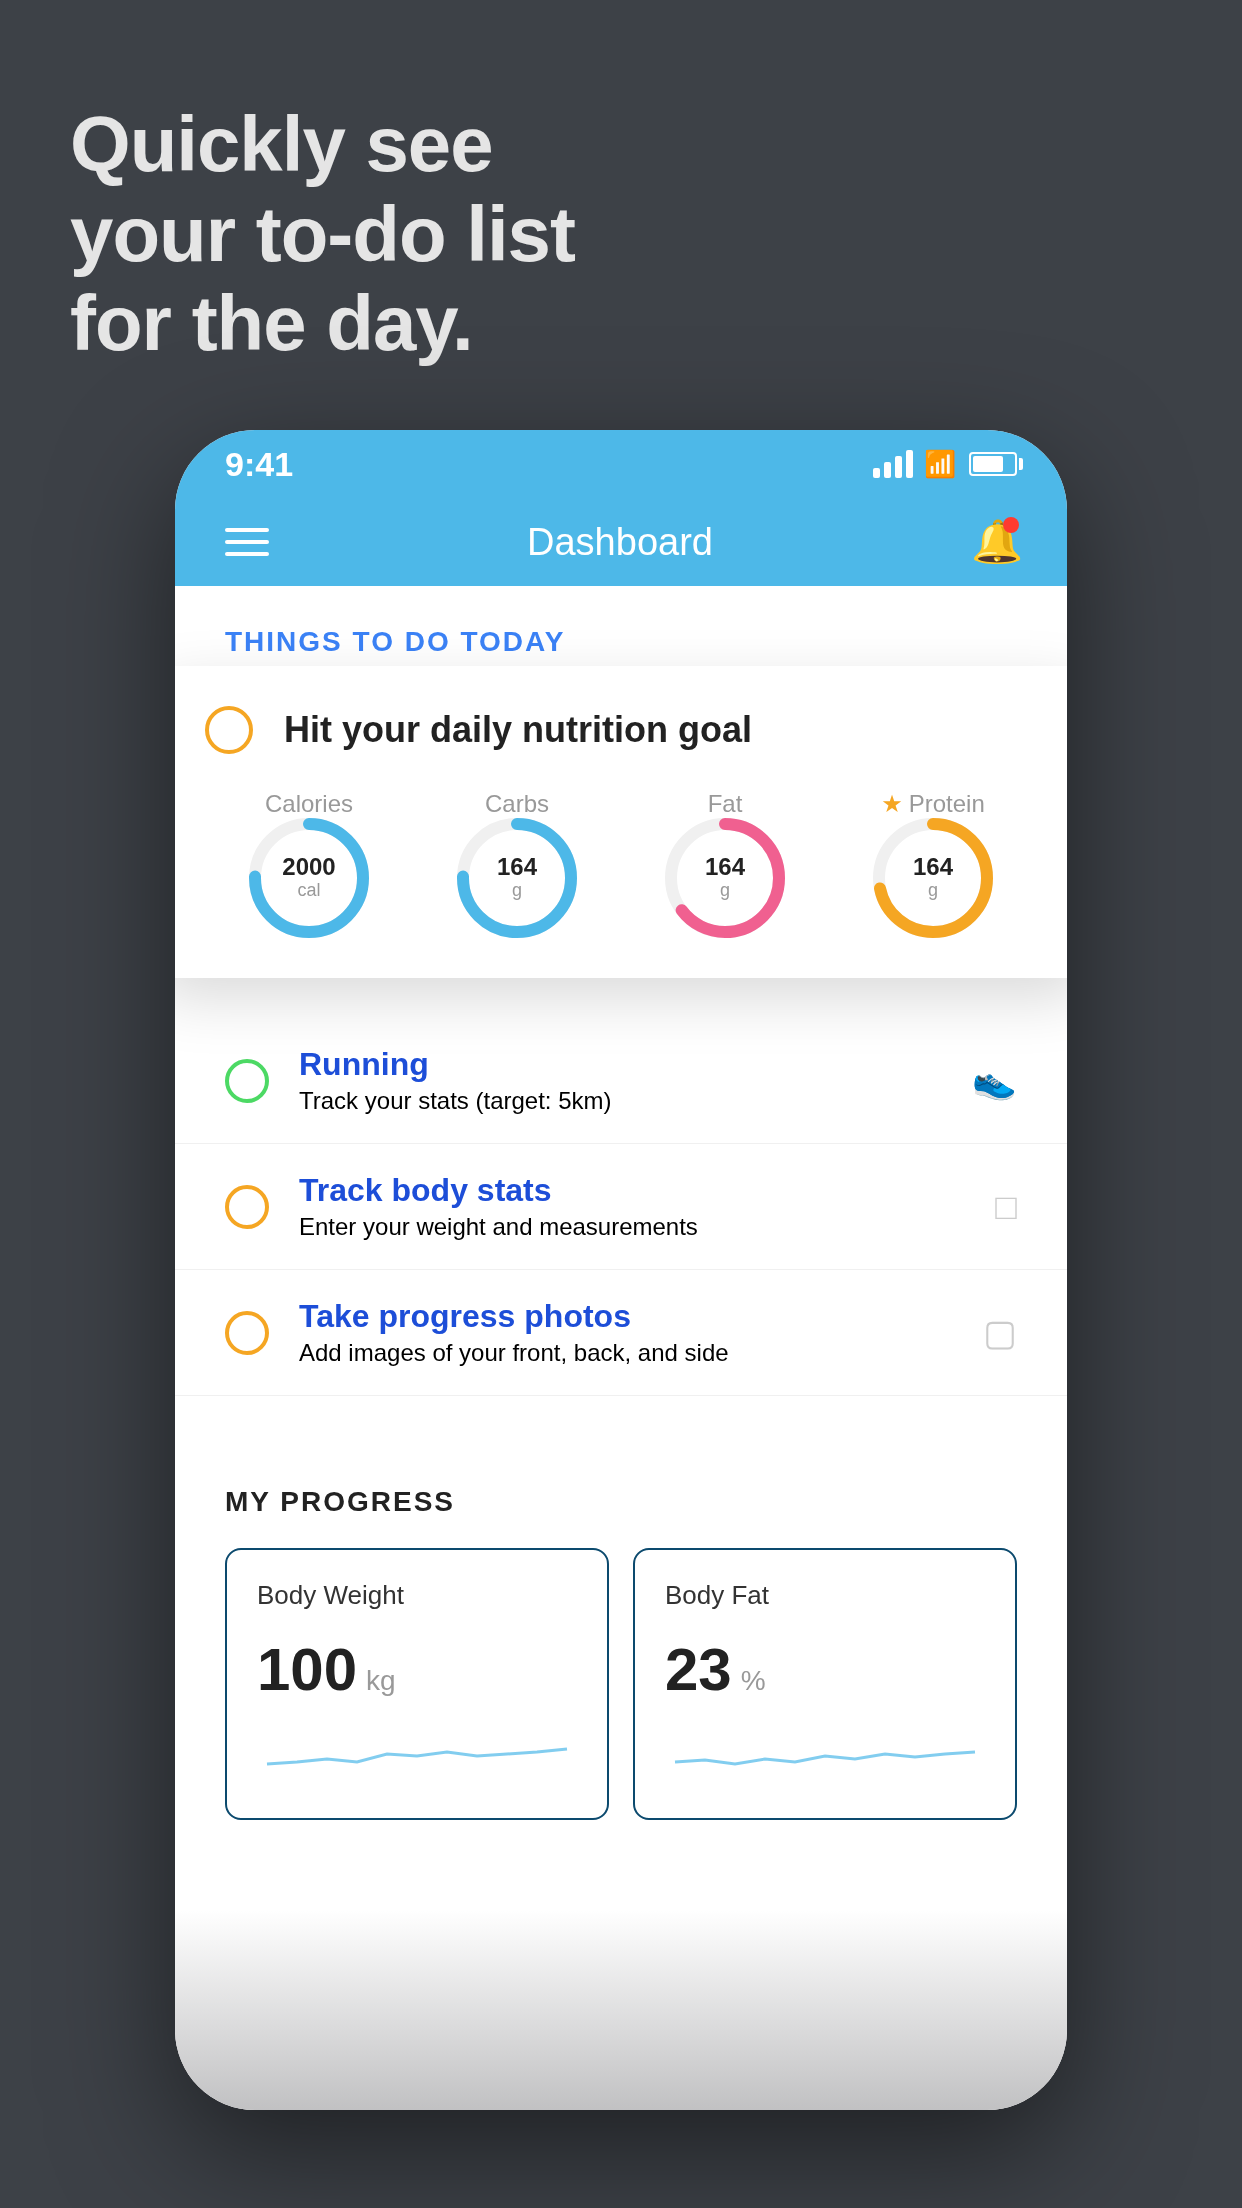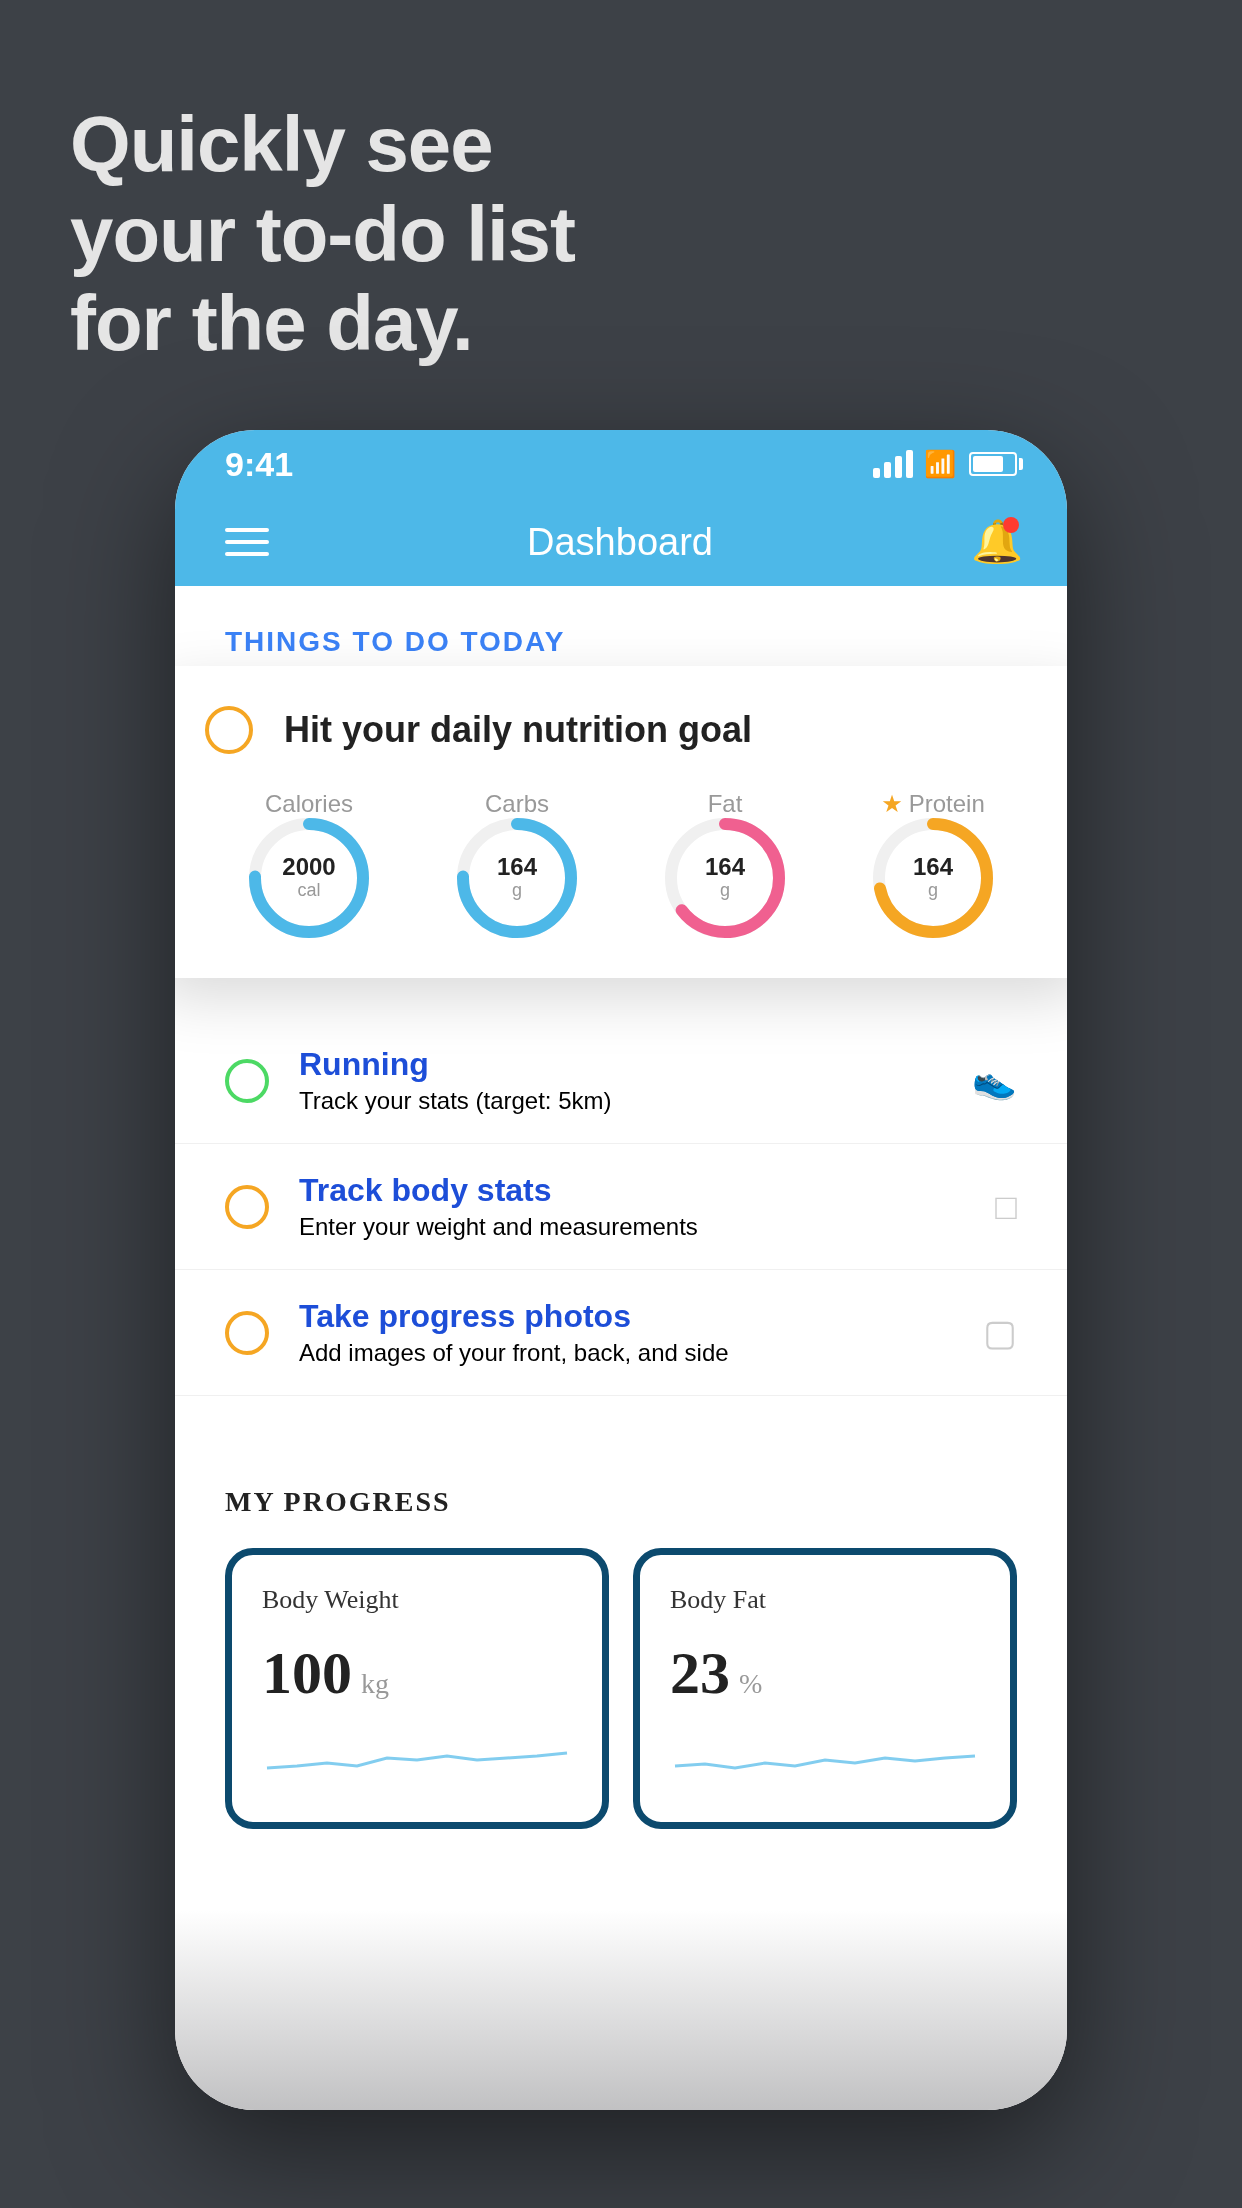--- a/index.html
+++ b/index.html
@@ -360,41 +360,40 @@
     .todo-icon {
       font-size: 36px;
       color: #ccc;
     }
 
     
     .progress-section {
       background: white;
       padding: 50px;
       margin-top: 40px;
-      font-family: Liberation Serif, serif;
     }
 
     .progress-title {
       font-size: 28px;
       font-weight: 800;
       color: #222;
       letter-spacing: 2px;
       margin-bottom: 30px;
     }
 
     .progress-cards {
       display: flex;
       gap: 24px;
     }
 
     .progress-card {
       flex: 1;
       background: white;
-      border: 7px solid #0c4a6e;
-      border-radius: 28px;
+      border: 2px solid #0c4a6e;
+      border-radius: 16px;
       padding: 30px;
       overflow: hidden;
     }
 
     .progress-card-title {
       font-size: 26px;
       color: #333;
       font-weight: 500;
       margin-bottom: 24px;
     }

